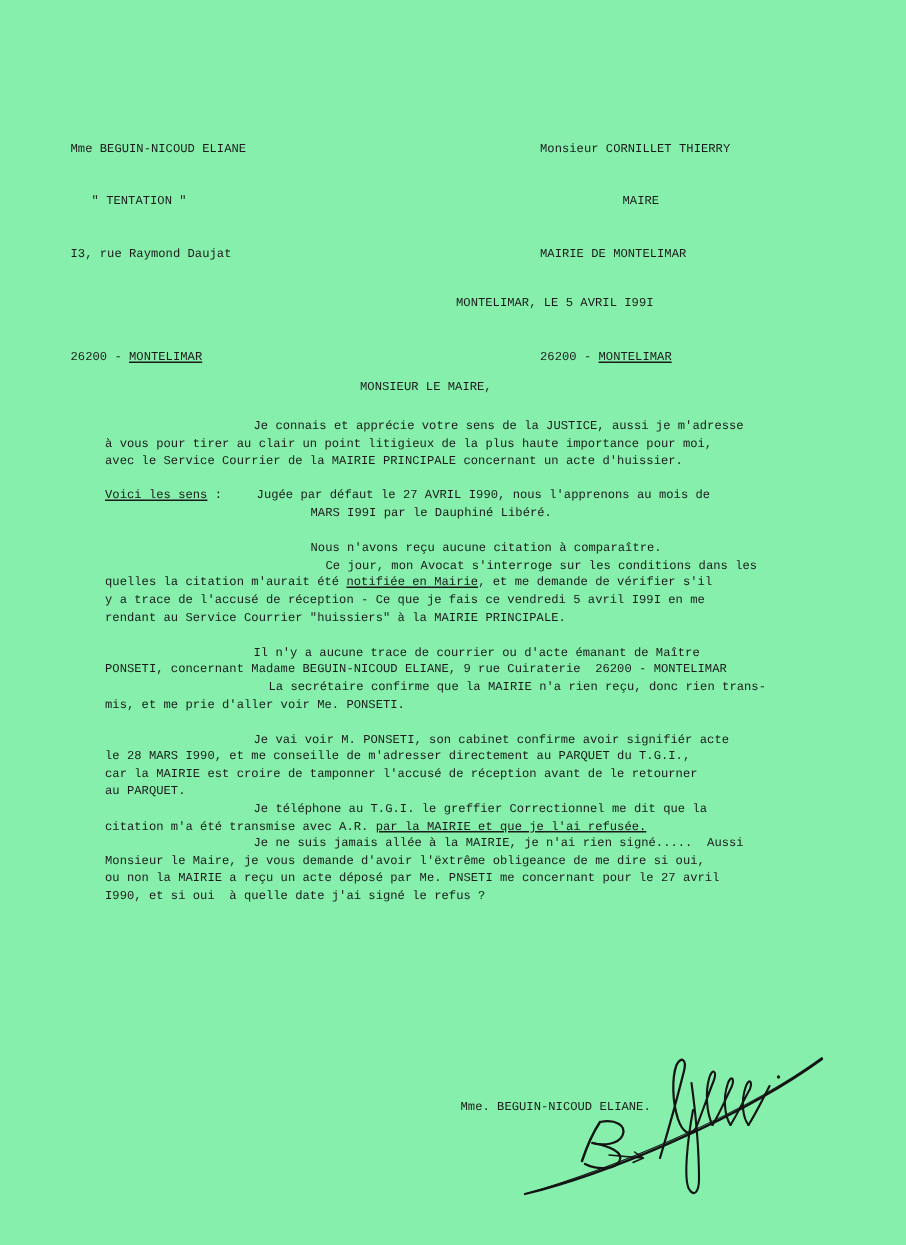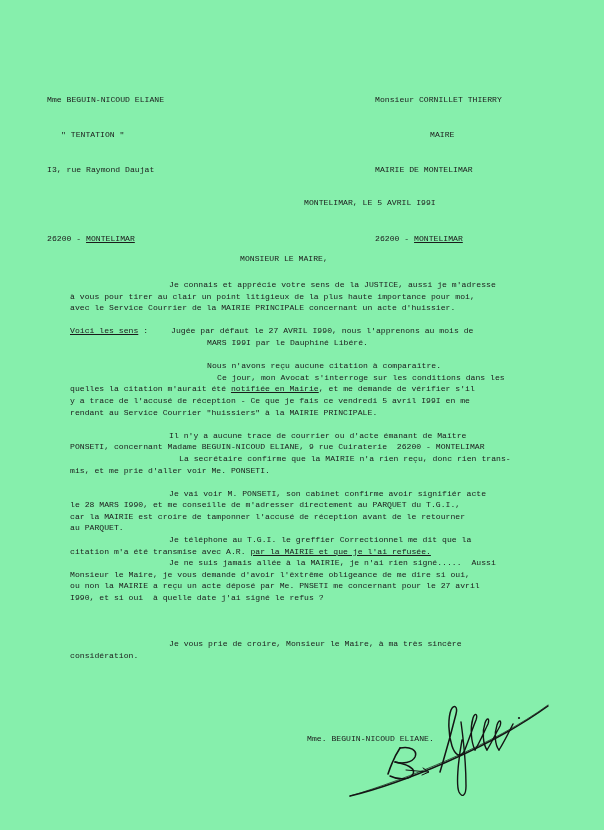--- a/index.html
+++ b/index.html
@@ -17,21 +17,21 @@
     font-size: 8.1px;
     line-height: 11.6px;
     color: #1b1b1b;
     letter-spacing: 0.02px;
   }
   .abs { position: absolute; white-space: pre; }
   .blk { position: absolute; white-space: pre; }
 
   
   #sender-block  { left: 47px;  top: 71px; }
-  #recipient-block { left: 375px; top: 71px; }
+  #recipient-block { left: 360px; top: 71px; }
   .hdr-line { white-space: pre; }
   .hdr-indent-quote { padding-left: 14px; }
   .hdr-center-maire { padding-left: 55px; }
   .gap { height: 11.6px; }
   .u { text-decoration: underline; text-underline-offset: 1.4px; }
 
   #date-line   { left: 304px; top: 197px; }
   #salutation  { left: 240px; top: 253px; }
 
   
@@ -123,22 +123,20 @@
 <span>I990, et si oui  à quelle date j'ai signé le refus ?</span></div>
 
     <div class="spacer-s"></div>
 
 
     <div class="spacer-s"></div>
 
 
     <div class="spacer-m"></div>
 
-    <div class="para"><span style="display:inline-block;width:99px"></span><span>Je vous prie de croire, Monsieur le Maire, à ma très sincère</span>
-<span style="display:inline-block;width:-17px"></span><span>considération.</span></div>
 
   </div>
 
   <div class="abs" id="sig-name">Mme. BEGUIN-NICOUD ELIANE.</div>
 
   <svg id="signature-mark" viewBox="0 0 320 110" xmlns="http://www.w3.org/2000/svg">
     <g fill="none" stroke="#141414" stroke-linecap="round" stroke-linejoin="round">
 
       <path d="M70 96 C 120 84, 210 48, 268 6" stroke-width="1.5"></path>
       <path d="M70 96 C 125 80, 215 44, 268 5" stroke-width="0.7"></path>

